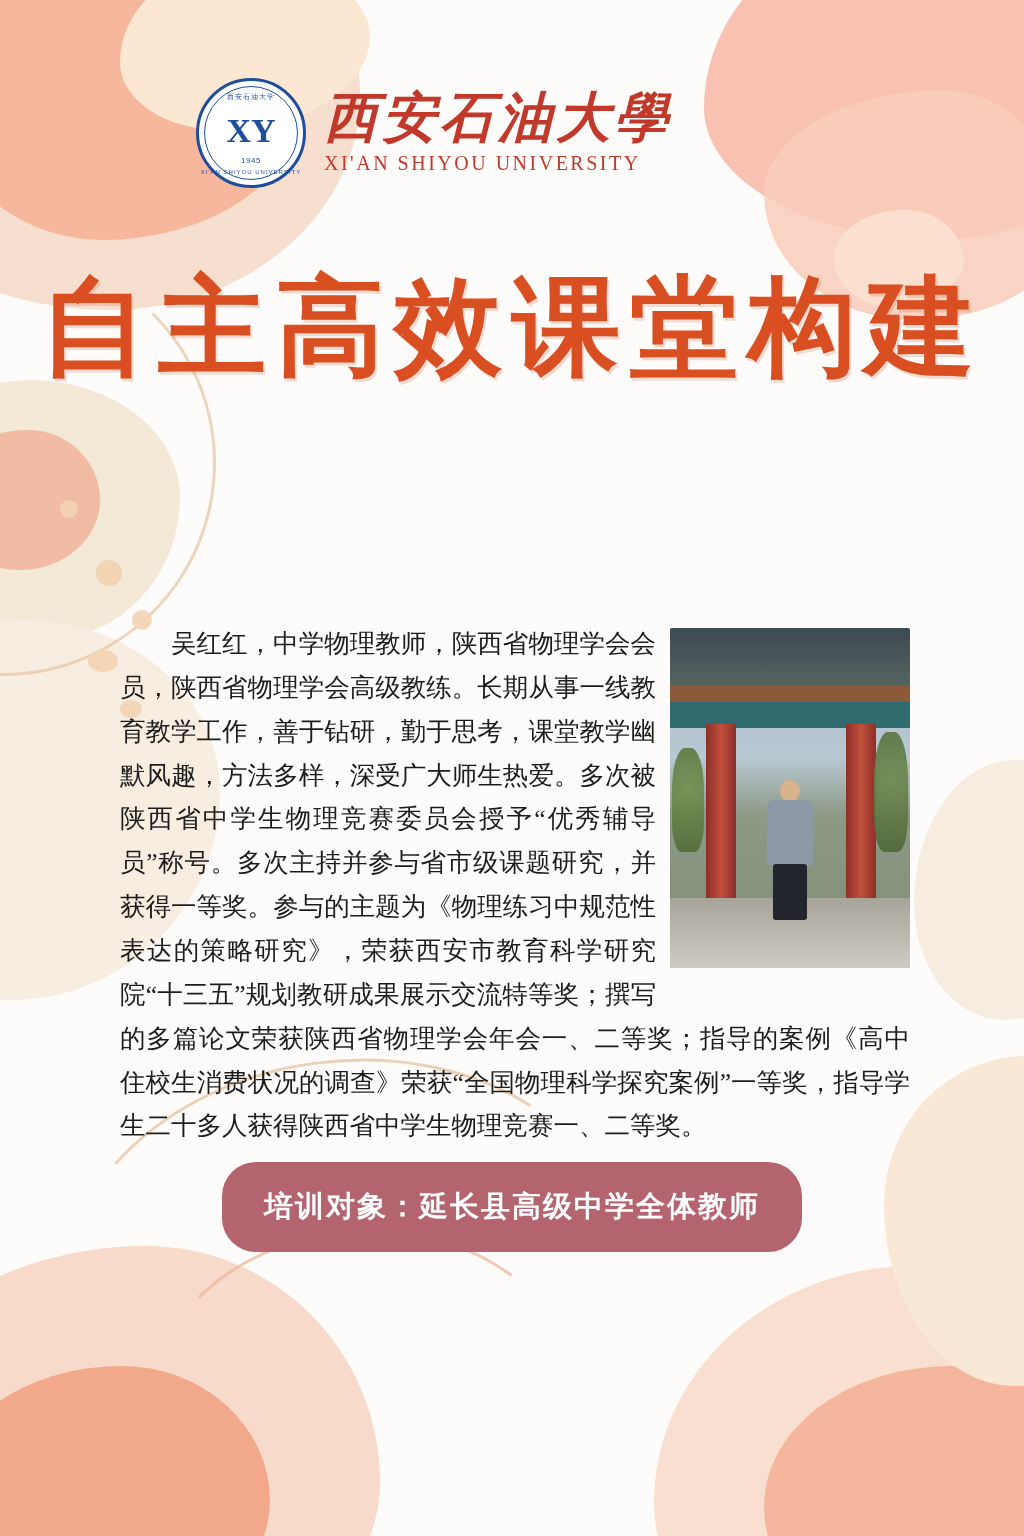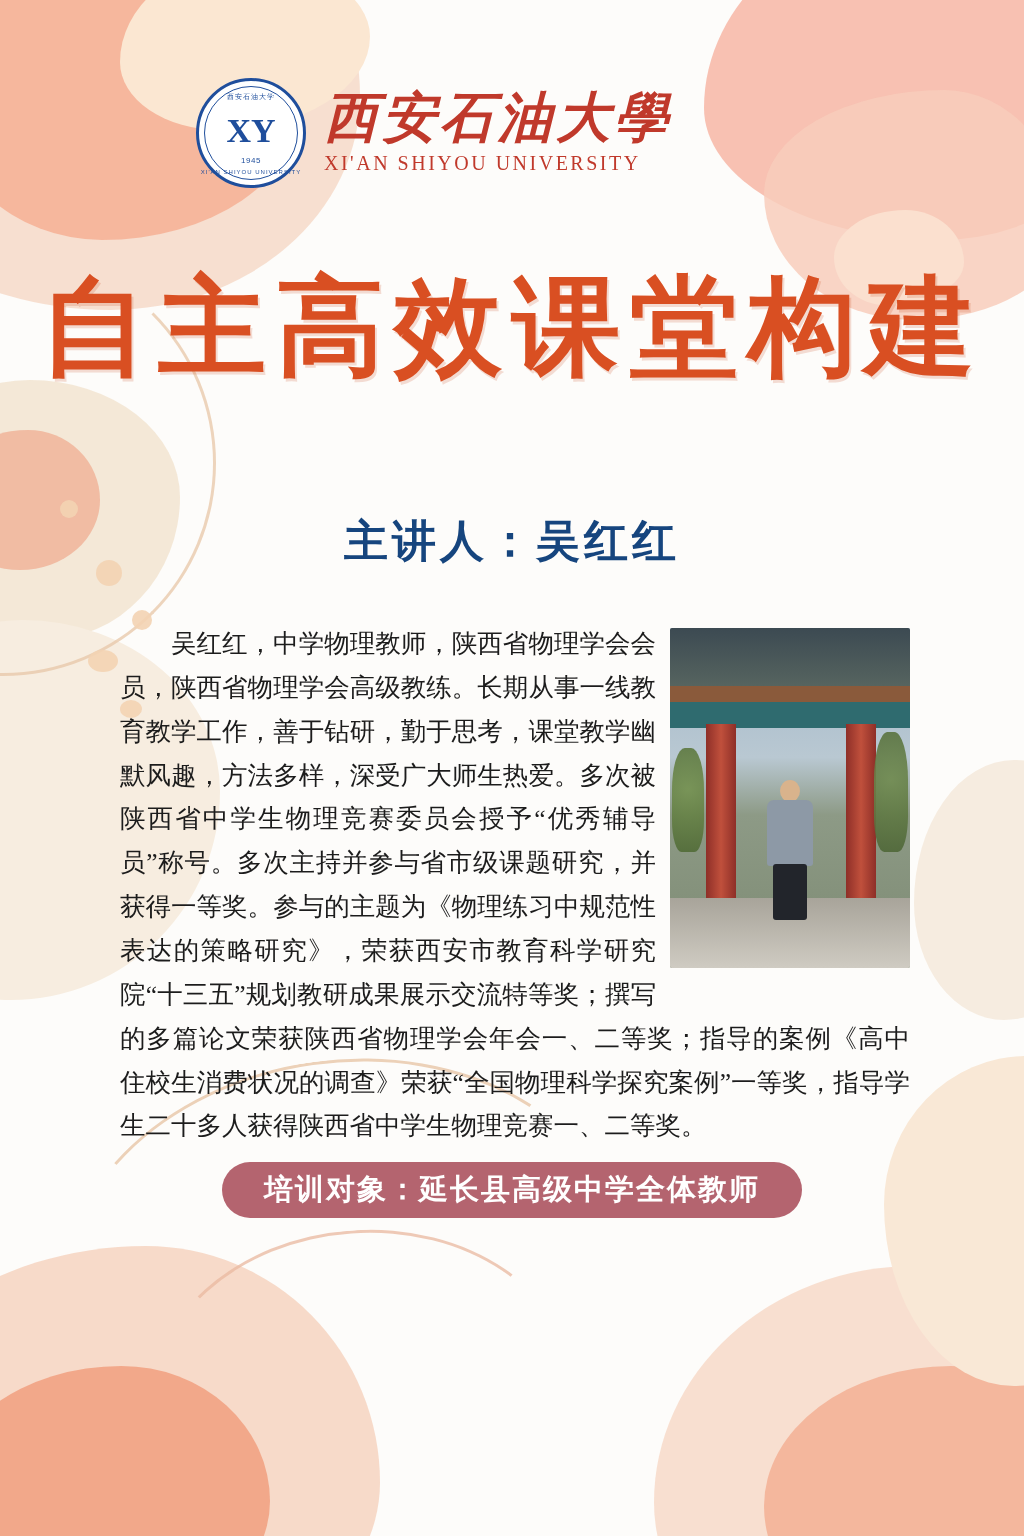--- a/index.html
+++ b/index.html
@@ -347,21 +347,21 @@
   .audience {
     position: absolute;
     top: 1162px;
     left: 50%;
     transform: translateX(-50%);
     background: #b4646f;
     color: #ffffff;
     font-size: 29px;
     font-weight: bold;
     letter-spacing: 2px;
-    padding: 8px 42px;
+    padding: 25px 42px;
     border-radius: 34px;
     white-space: nowrap;
   }
 
   
   .info {
     position: absolute;
     top: 1268px;
     left: 0;
     width: 1024px;
@@ -411,21 +411,20 @@
       <div class="year">1945</div>
       <div class="ring-bottom">XI'AN SHIYOU UNIVERSITY</div>
     </div>
     <div>
       <div class="wordmark-cn">西安石油大學</div>
       <div class="wordmark-en">XI'AN SHIYOU UNIVERSITY</div>
     </div>
   </div>
 
   <div class="main-title">自主高效课堂构建</div>
-  <div class="speaker">主讲人：吴红红</div>
 
   <div class="bio">
     <div class="portrait">
       <div class="pt-roof"></div>
       <div class="pt-beam"></div>
       <div class="pt-col-l"></div>
       <div class="pt-col-r"></div>
       <div class="pt-trees"></div>
       <div class="pt-trees2"></div>
       <div class="pt-ground"></div>

